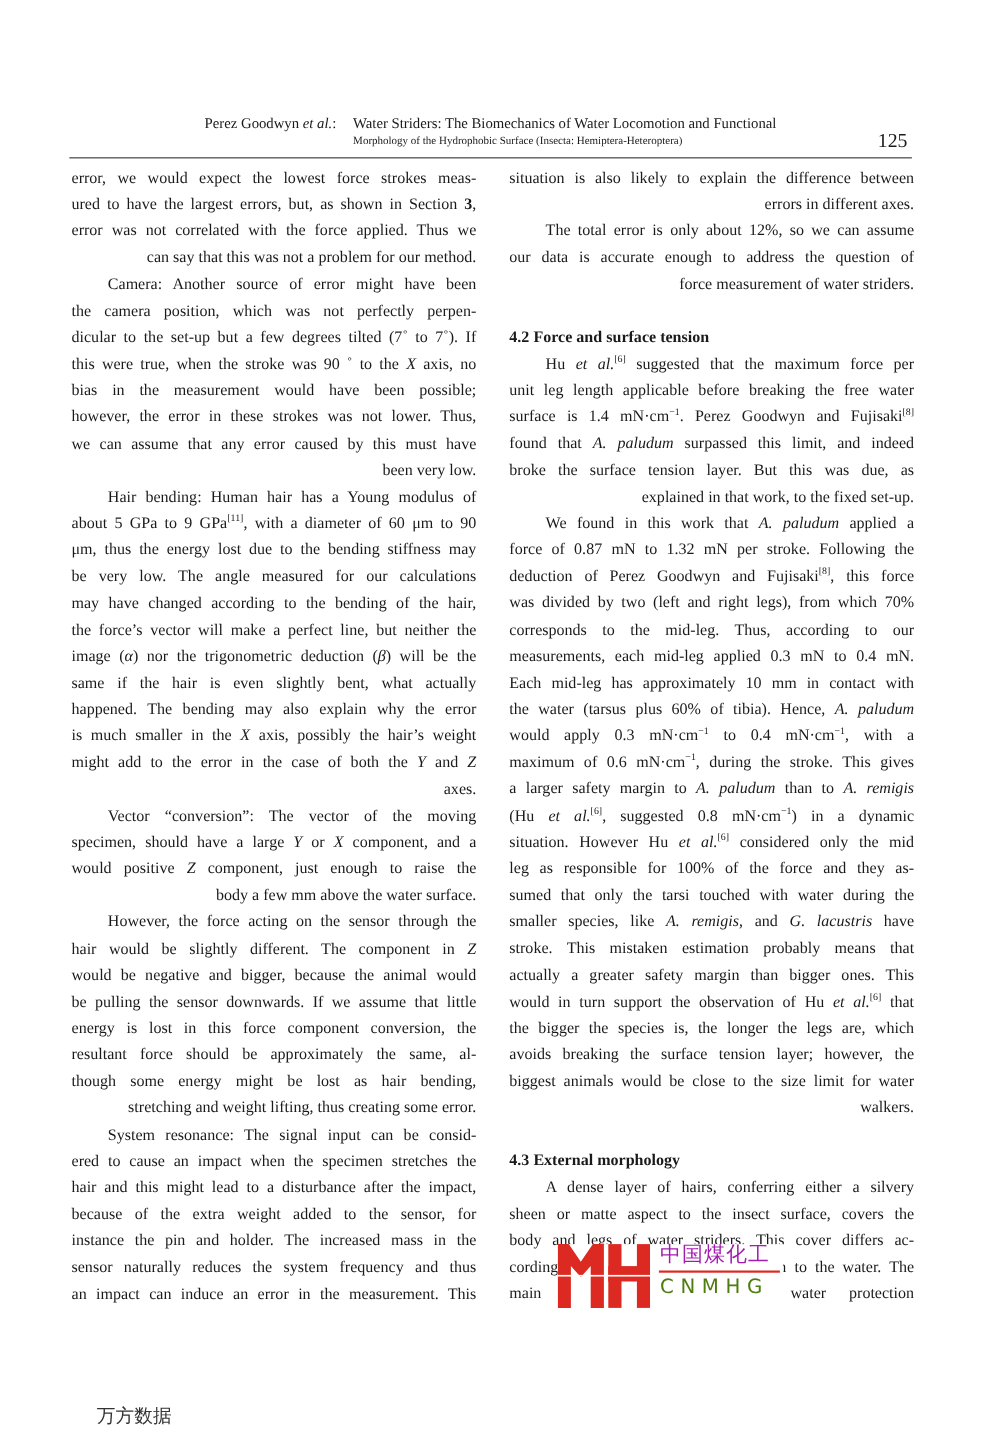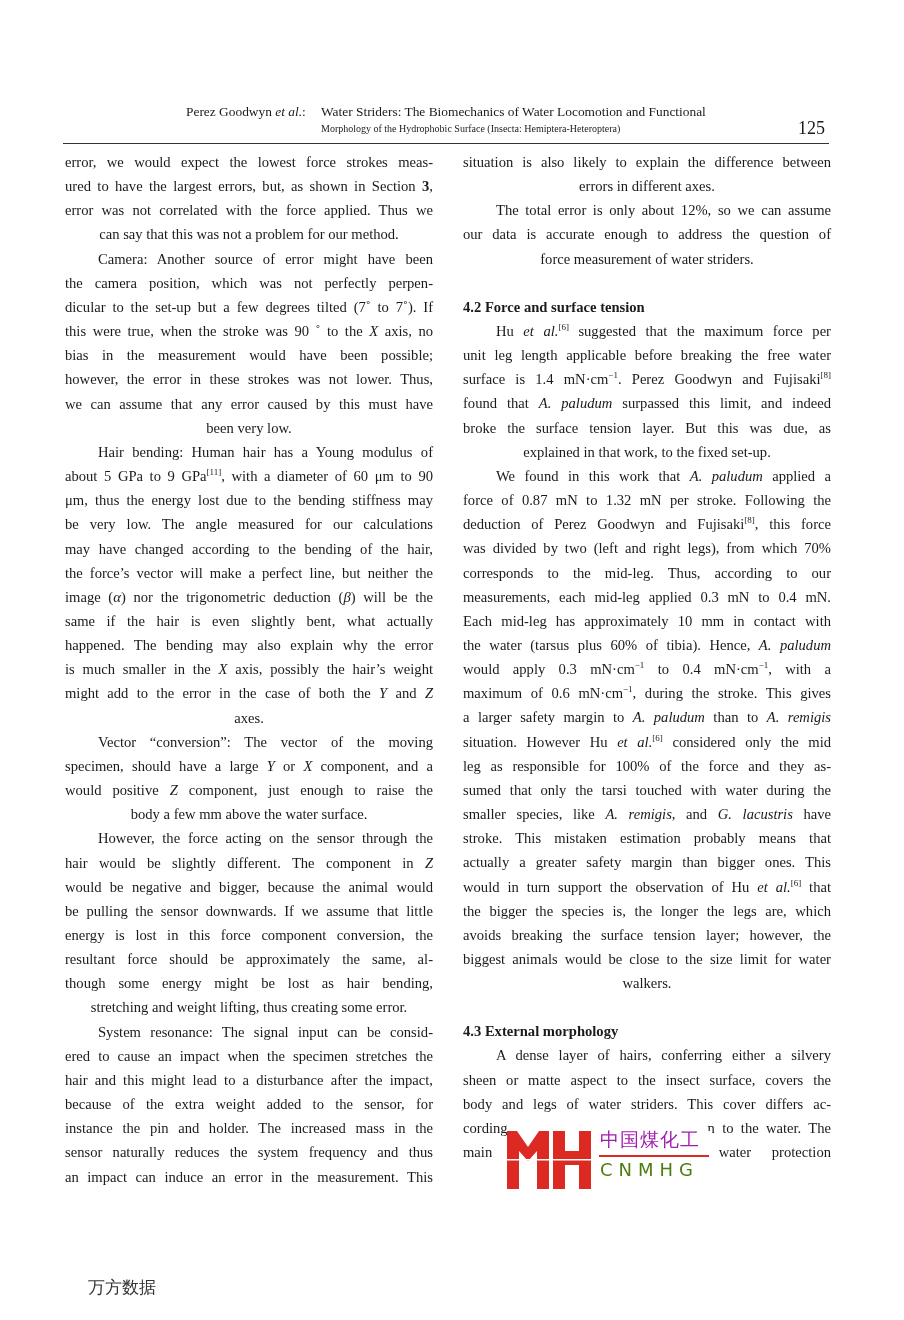--- a/index.html
+++ b/index.html
@@ -13,21 +13,21 @@
   .rule { position: absolute; left: 63px; top: 143px; width: 766px; height: 1.4px; background: #333; }
   .col { position: absolute; top: 150px; width: 368px; font-size: 14.6px; line-height: 24.15px; text-align: justify; }
   .col.left { left: 65px; }
   .col.right { left: 463px; }
   .col h3 { margin: 0; font-size: 14.6px; font-weight: bold; line-height: 24.15px; }
   .gap { height: 24px; }
   sup { font-size: 9px; line-height: 0; vertical-align: 6px; }
   i { font-style: italic; }
   b { font-weight: bold; }
   .jline { display: block; text-align: justify; text-align-last: justify; }
-  .lline { display: block; text-align: center; }
+  .lline { display: block; text-align: right; }
   .watermark { position: absolute; left: 507px; top: 1131px; width: 205px; height: 58px; background: #ffffff; }
   .wm-mark { position: absolute; left: 0; top: 0; width: 84px; height: 58px; }
   .wm-cn { position: absolute; left: 93px; top: -4px; font-family: "DejaVu Sans", sans-serif; font-size: 19px; color: #a21caf; letter-spacing: 1px; white-space: nowrap; }
   .wm-line { position: absolute; left: 92px; top: 24px; width: 110px; height: 2px; background: #dc2a22; }
   .wm-en { position: absolute; left: 93px; top: 28px; font-family: "DejaVu Sans", sans-serif; font-size: 18px; color: #4d7c0f; letter-spacing: 6px; white-space: nowrap; }
   .footer { position: absolute; left: 88px; top: 1276px; font-family: "DejaVu Sans", sans-serif; font-size: 17px; color: #333; text-align: right; }
 </style>
 </head>
 <body>
 
@@ -103,20 +103,21 @@
   <span class="jline">force of 0.87 mN to 1.32 mN per stroke. Following the</span>
   <span class="jline"><span>deduction of Perez Goodwyn and Fujisaki</span><sup>[8]</sup><span>, this force</span></span>
   <span class="jline">was divided by two (left and right legs), from which 70%</span>
   <span class="jline">corresponds to the mid-leg. Thus, according to our</span>
   <span class="jline">measurements, each mid-leg applied 0.3 mN to 0.4 mN.</span>
   <span class="jline">Each mid-leg has approximately 10 mm in contact with</span>
   <span class="jline"><span>the water (tarsus plus 60% of tibia). Hence, </span><i>A. paludum</i></span>
   <span class="jline"><span>would apply 0.3 mN·cm</span><sup>−1</sup><span> to 0.4 mN·cm</span><sup>−1</sup><span>, with a</span></span>
   <span class="jline"><span>maximum of 0.6 mN·cm</span><sup>−1</sup><span>, during the stroke. This gives</span></span>
   <span class="jline"><span>a larger safety margin to </span><i>A. paludum</i><span> than to </span><i>A. remigis</i></span>
+  <span class="jline"><span>(Hu </span><i>et al.</i><sup>[6]</sup><span>, suggested 0.8 mN·cm</span><sup>−1</sup><span>) in a dynamic</span></span>
   <span class="jline"><span>situation. However Hu </span><i>et al.</i><sup>[6]</sup><span> considered only the mid</span></span>
   <span class="jline">leg as responsible for 100% of the force and they as-</span>
   <span class="jline">sumed that only the tarsi touched with water during the</span>
   <span class="jline"><span>smaller species, like </span><i>A. remigis</i><span>, and </span><i>G. lacustris</i><span> have</span></span>
   <span class="jline">stroke. This mistaken estimation probably means that</span>
   <span class="jline">actually a greater safety margin than bigger ones. This</span>
   <span class="jline"><span>would in turn support the observation of Hu </span><i>et al.</i><sup>[6]</sup><span> that</span></span>
   <span class="jline">the bigger the species is, the longer the legs are, which</span>
   <span class="jline">avoids breaking the surface tension layer; however, the</span>
   <span class="jline">biggest animals would be close to the size limit for water</span>

